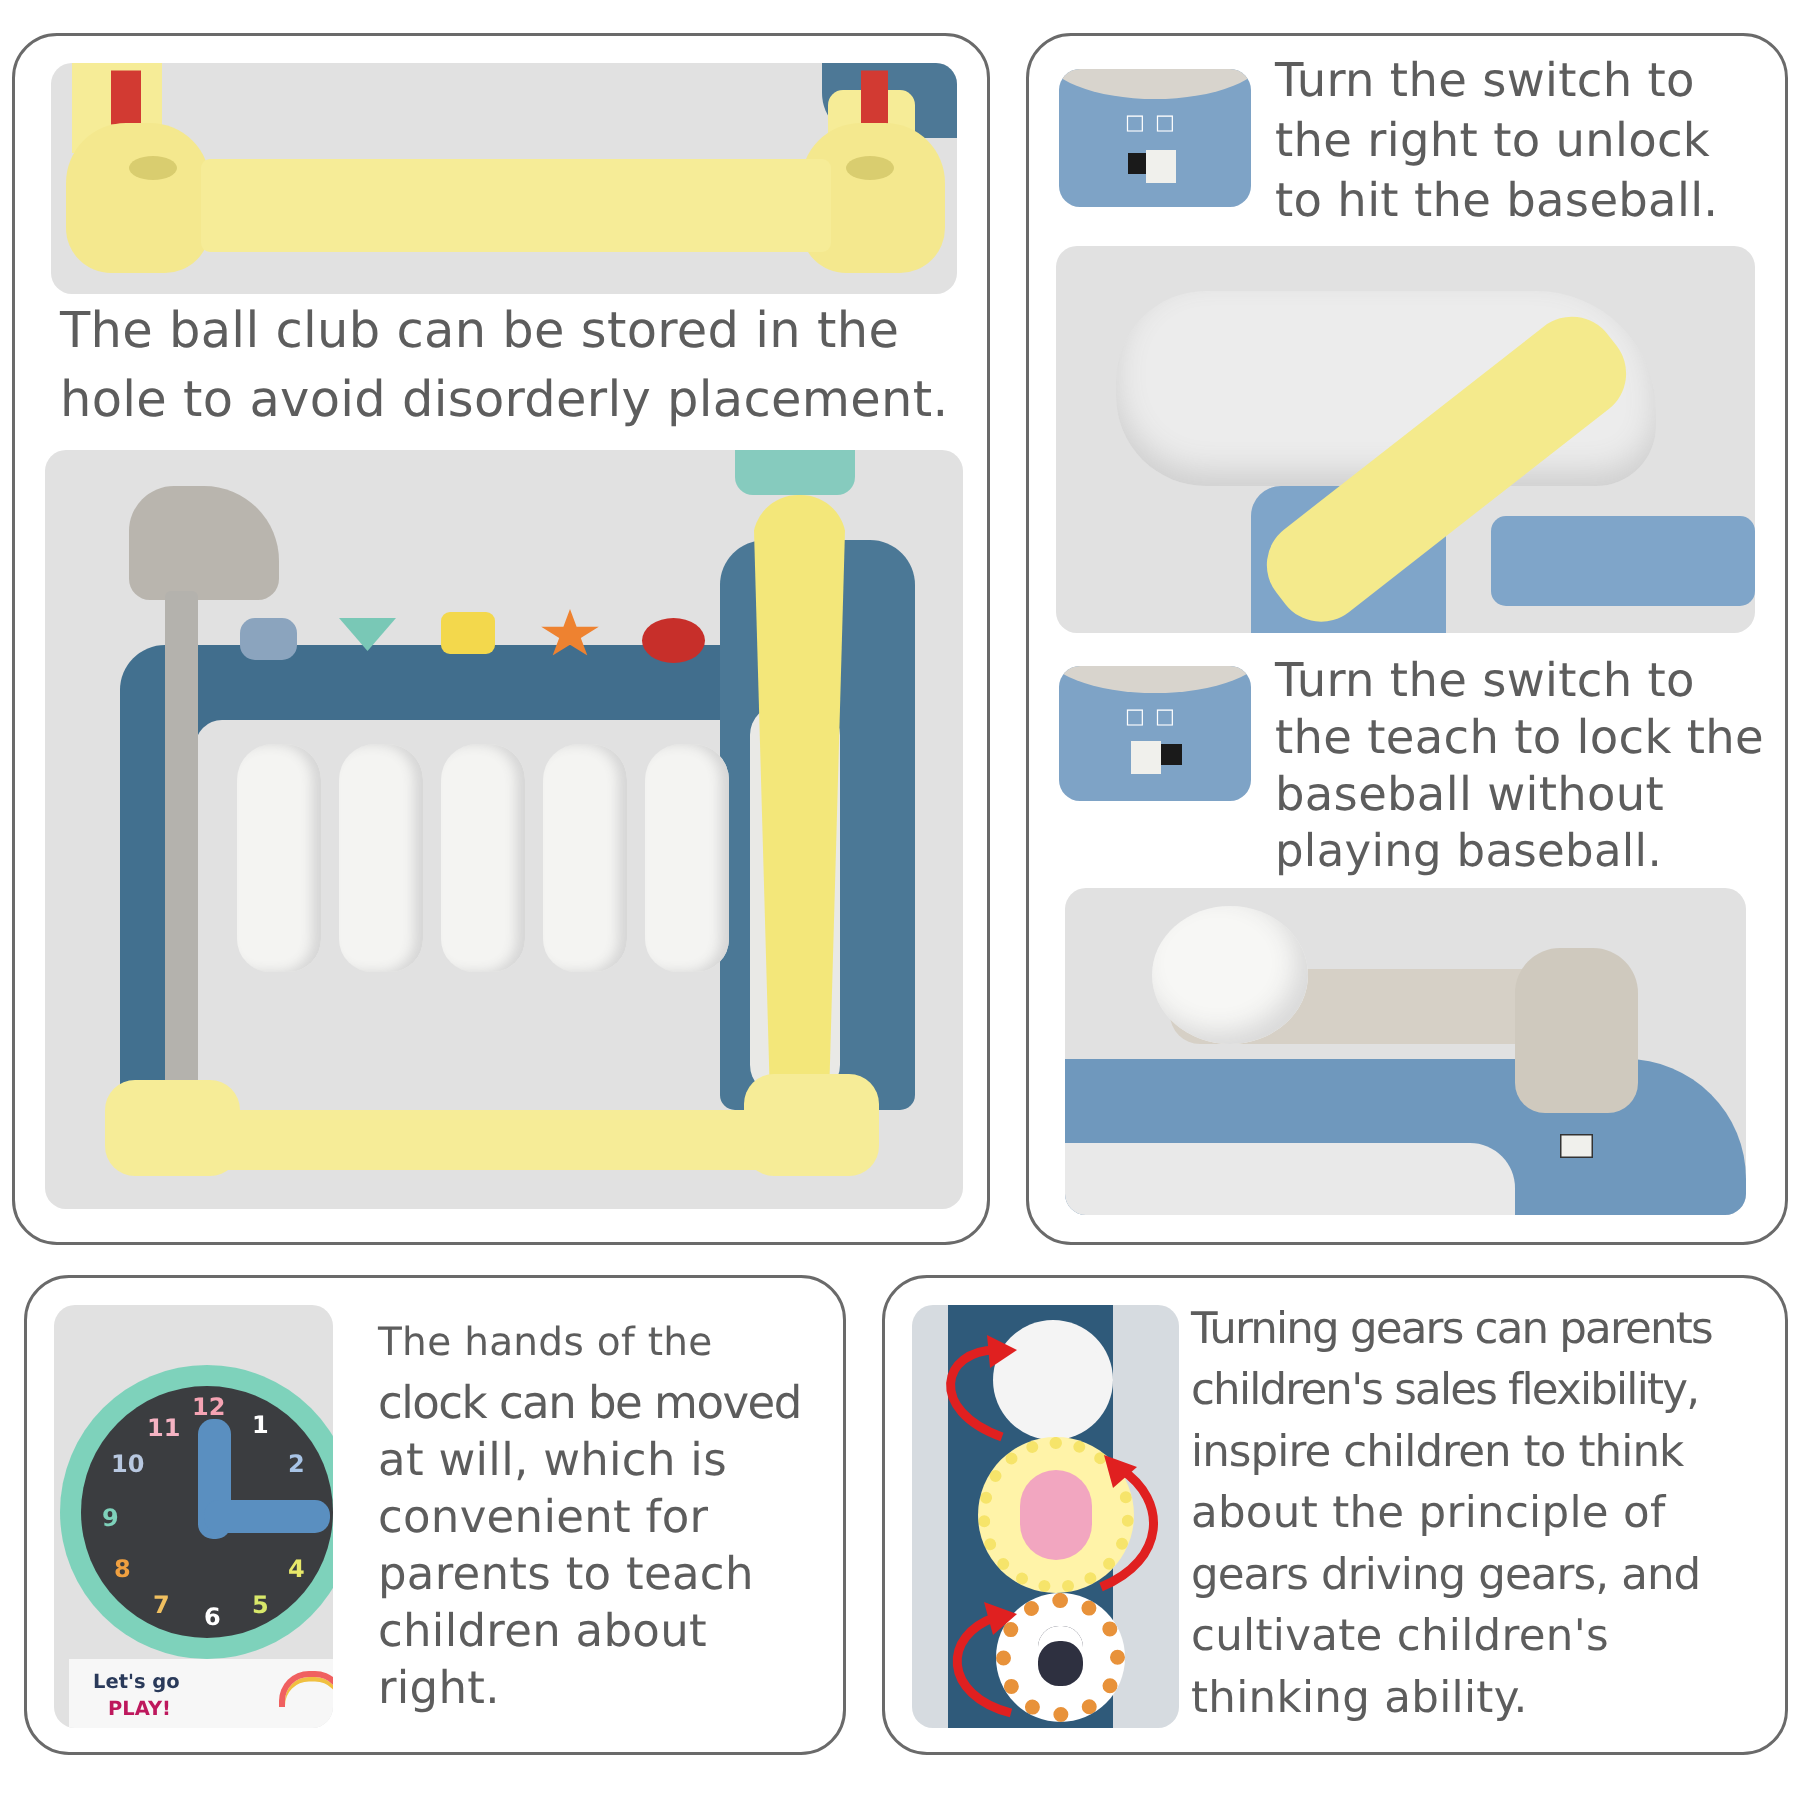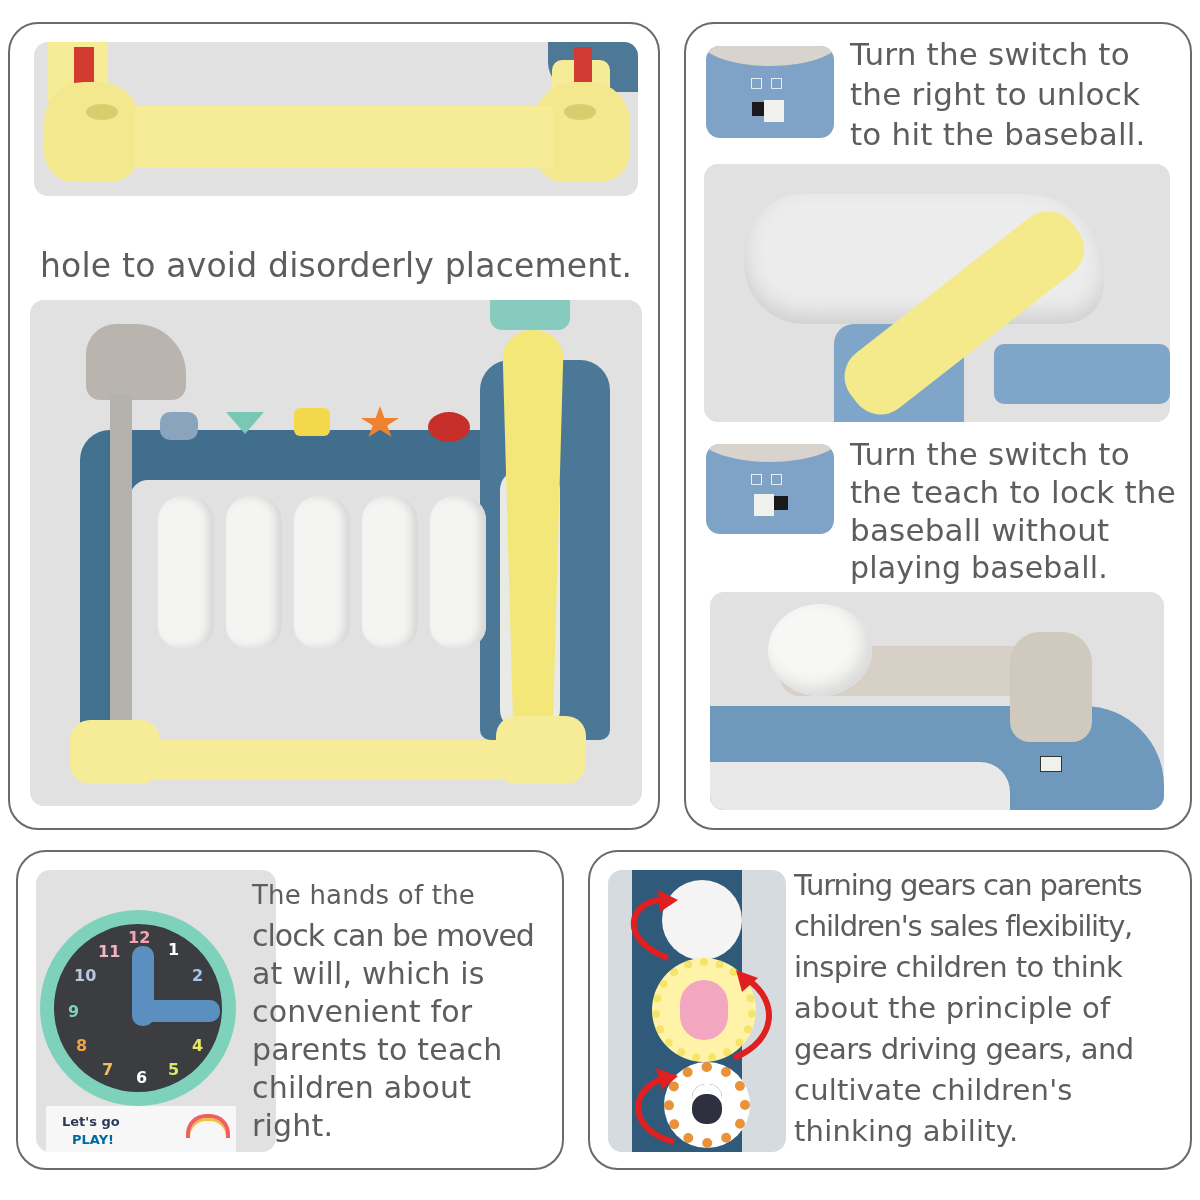--- a/index.html
+++ b/index.html
@@ -22,20 +22,21 @@
     <div class="abs yellow" style="left:14px;top:0;width:60px;height:60px;"></div>
     <div class="abs" style="left:40px;top:5px;width:20px;height:36px;background:#d23a32;"></div>
     <div class="abs yellow" style="left:518px;top:18px;width:58px;height:50px;border-radius:10px 10px 0 0;"></div>
     <div class="abs" style="left:540px;top:5px;width:18px;height:36px;background:#d23a32;"></div>
     <div class="abs yellow" style="left:10px;top:40px;width:96px;height:100px;border-radius:40px 40px 30px 30px;background:#f4e88e;"></div>
     <div class="abs" style="left:52px;top:62px;width:32px;height:16px;border-radius:50%;background:#d9cd6f;"></div>
     <div class="abs yellow" style="left:500px;top:40px;width:96px;height:100px;border-radius:40px 40px 30px 30px;background:#f4e88e;"></div>
     <div class="abs" style="left:530px;top:62px;width:32px;height:16px;border-radius:50%;background:#d9cd6f;"></div>
     <div class="abs yellow" style="left:100px;top:64px;width:420px;height:62px;border-radius:6px;"></div>
   </div>
+  <div class="txt" style="left:30px;top:176px;font-size:33px;">The ball club can be stored in the</div>
   <div class="txt" style="left:30px;top:222px;font-size:33px;">hole to avoid disorderly placement.</div>
 
   <div class="photo" style="left:20px;top:276px;width:612px;height:506px;">
 
     <div class="abs" style="left:460px;top:0;width:80px;height:30px;background:#86cbbe;border-radius:0 0 12px 12px;"></div>
 
     <div class="abs blue" style="left:50px;top:130px;width:70px;height:330px;border-radius:30px 0 0 0;background:#42708f;"></div>
     <div class="abs blue" style="left:100px;top:130px;width:380px;height:88px;border-radius:8px;background:#416e8d;"></div>
     <div class="abs" style="left:100px;top:180px;width:370px;height:280px;background:#e1e1e1;border-radius:18px 0 0 0;"></div>
     <div class="abs blue" style="left:450px;top:60px;width:130px;height:380px;border-radius:30px 30px 10px 10px;background:#4b7896;"></div>
@@ -104,39 +105,39 @@
     <div class="abs" style="left:0;top:114px;width:454px;height:104px;background:#6f98bd;border-radius:0 80px 0 0;"></div>
     <div class="abs" style="left:0;top:170px;width:300px;height:48px;background:#e9e9e9;border-radius:0 30px 0 0;"></div>
     <div class="abs" style="left:70px;top:54px;width:280px;height:50px;background:#d6d0c6;border-radius:20px;"></div>
     <div class="abs" style="left:300px;top:40px;width:82px;height:110px;background:#cfc9be;border-radius:30px 30px 20px 20px;"></div>
     <div class="abs" style="left:58px;top:12px;width:104px;height:92px;border-radius:50%;background:#f7f7f5;box-shadow:inset -8px -8px 16px #d9d9d9;"></div>
     <div class="abs" style="left:330px;top:164px;width:20px;height:14px;background:#f0f0ec;border:1px solid #333;"></div>
   </div>
 </div>
 
 <div class="card" style="left:16px;top:850px;width:548px;height:320px;">
-  <div class="photo" style="left:18px;top:18px;width:240px;height:282px;">
+  <div class="photo" style="left:18px;top:18px;width:186px;height:282px;">
     <div class="abs" style="left:4px;top:40px;width:196px;height:196px;border-radius:50%;background:#7ed2bb;"></div>
     <div class="abs" style="left:18px;top:54px;width:168px;height:168px;border-radius:50%;background:#3b3d40;"></div>
     <div class="abs" style="left:92px;top:58px;font-size:16px;font-weight:bold;color:#f5a3b3;">12</div>
     <div class="abs" style="left:132px;top:70px;font-size:16px;font-weight:bold;color:#fff;">1</div>
     <div class="abs" style="left:156px;top:96px;font-size:16px;font-weight:bold;color:#a8c4e6;">2</div>
     <div class="abs" style="left:156px;top:166px;font-size:16px;font-weight:bold;color:#e8e86a;">4</div>
     <div class="abs" style="left:132px;top:190px;font-size:16px;font-weight:bold;color:#d8e86a;">5</div>
     <div class="abs" style="left:100px;top:198px;font-size:16px;font-weight:bold;color:#fff;">6</div>
     <div class="abs" style="left:66px;top:190px;font-size:16px;font-weight:bold;color:#f0c060;">7</div>
     <div class="abs" style="left:40px;top:166px;font-size:16px;font-weight:bold;color:#f0a040;">8</div>
     <div class="abs" style="left:32px;top:132px;font-size:16px;font-weight:bold;color:#7ed2bb;">9</div>
     <div class="abs" style="left:38px;top:96px;font-size:16px;font-weight:bold;color:#b8c8e0;">10</div>
     <div class="abs" style="left:62px;top:72px;font-size:16px;font-weight:bold;color:#f5b3c3;">11</div>
     <div class="abs" style="left:96px;top:76px;width:22px;height:80px;border-radius:10px;background:#5a8fc0;"></div>
     <div class="abs" style="left:100px;top:130px;width:84px;height:22px;border-radius:10px;background:#5a8fc0;"></div>
     <div class="abs" style="left:10px;top:236px;width:190px;height:46px;background:#f7f7f7;"></div>
     <div class="abs" style="left:26px;top:244px;font-size:13px;font-weight:bold;color:#2a3a5a;">Let's go</div>
-    <div class="abs" style="left:36px;top:262px;font-size:13px;font-weight:bold;color:#0369a1;">PLAY!</div>
+    <div class="abs" style="left:36px;top:262px;font-size:13px;font-weight:bold;color:#be185d;">PLAY!</div>
     <div class="abs" style="left:150px;top:244px;width:36px;height:20px;border-radius:20px 20px 0 0;border:4px solid #f06060;border-bottom:none;box-shadow:inset 0 3px 0 #f0c040;"></div>
   </div>
   <div>
     <div class="txt" style="left:234px;top:28px;font-size:26px;">The hands of the</div>
     <div class="txt" style="left:234px;top:66px;font-size:30px;letter-spacing:-1px;">clock can be moved</div>
     <div class="txt" style="left:234px;top:104px;font-size:30px;">at will, which is</div>
     <div class="txt" style="left:234px;top:142px;font-size:30px;">convenient for</div>
     <div class="txt" style="left:234px;top:180px;font-size:30px;">parents to teach</div>
     <div class="txt" style="left:234px;top:218px;font-size:30px;">children about</div>
     <div class="txt" style="left:234px;top:256px;font-size:30px;">right.</div>

